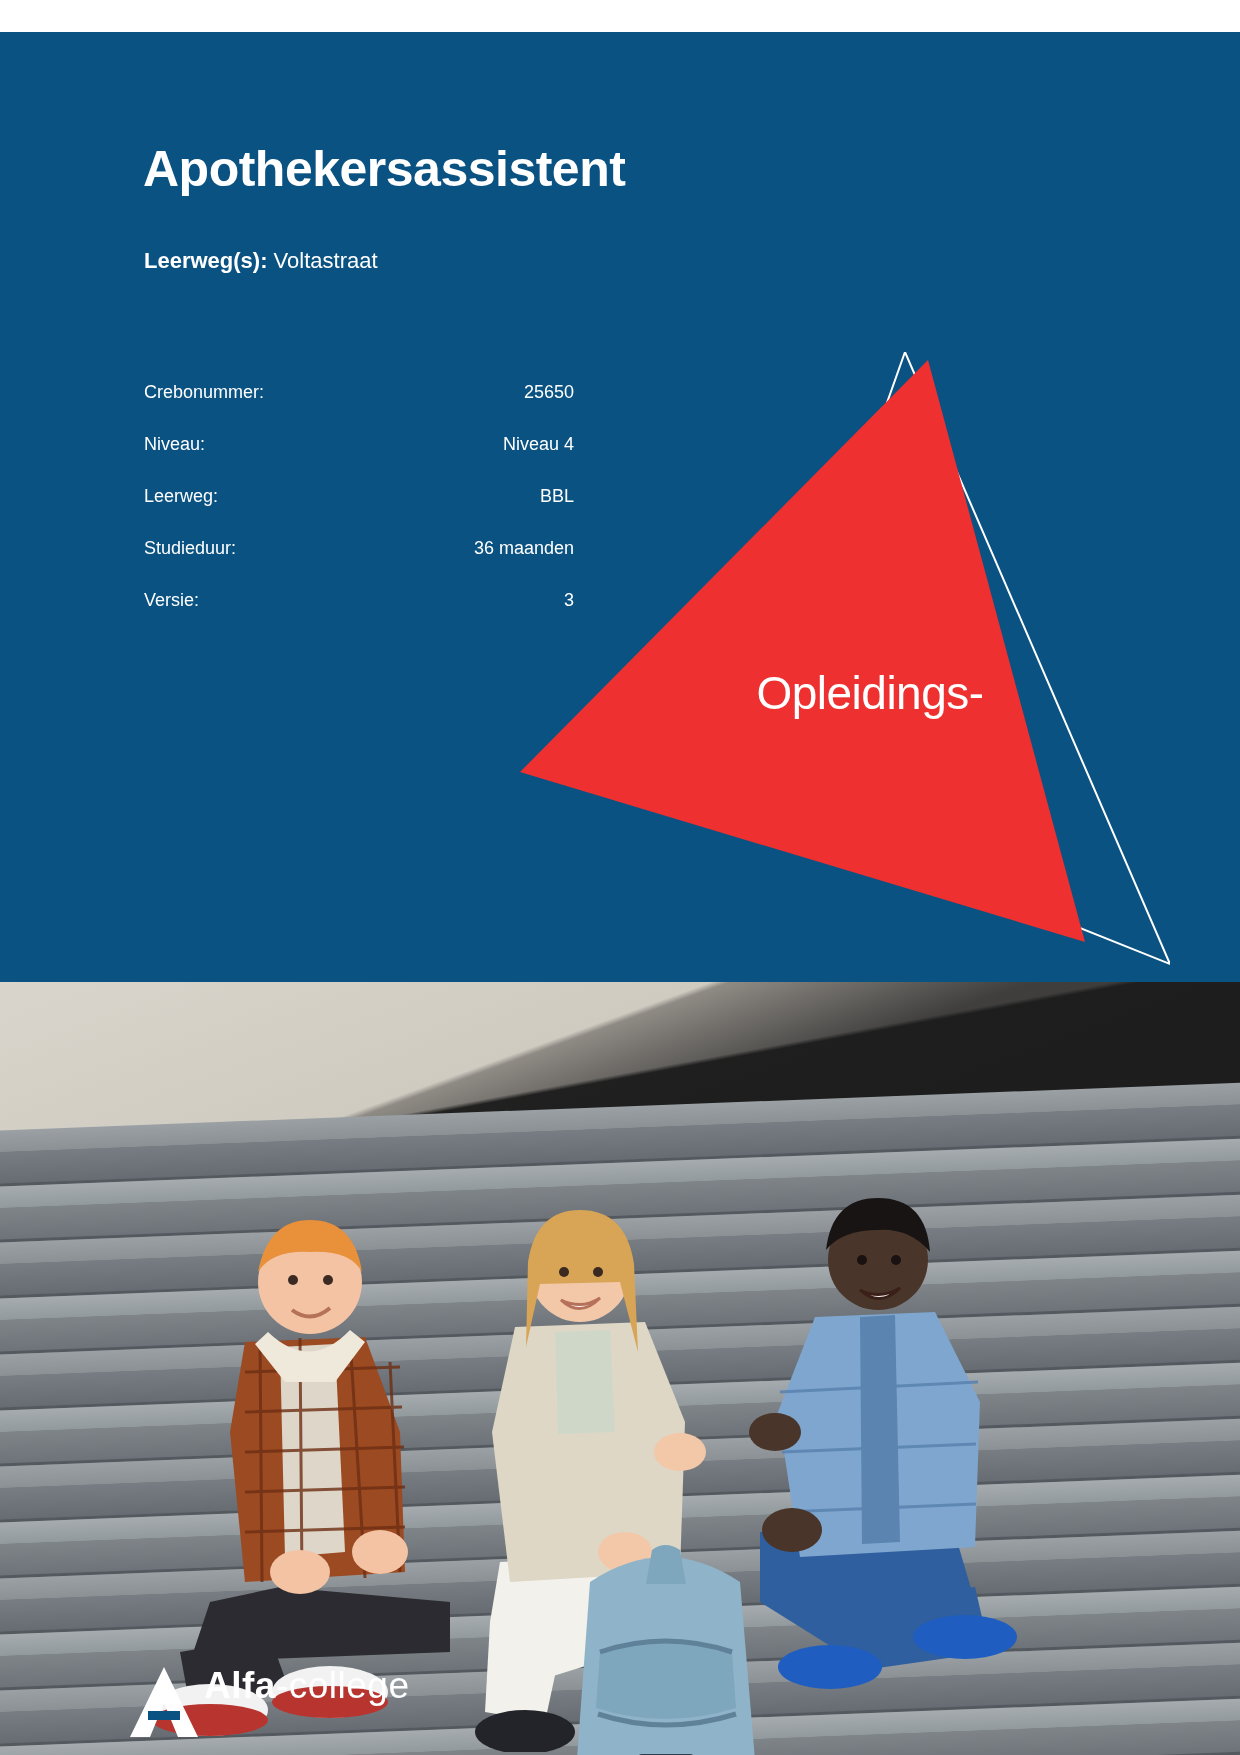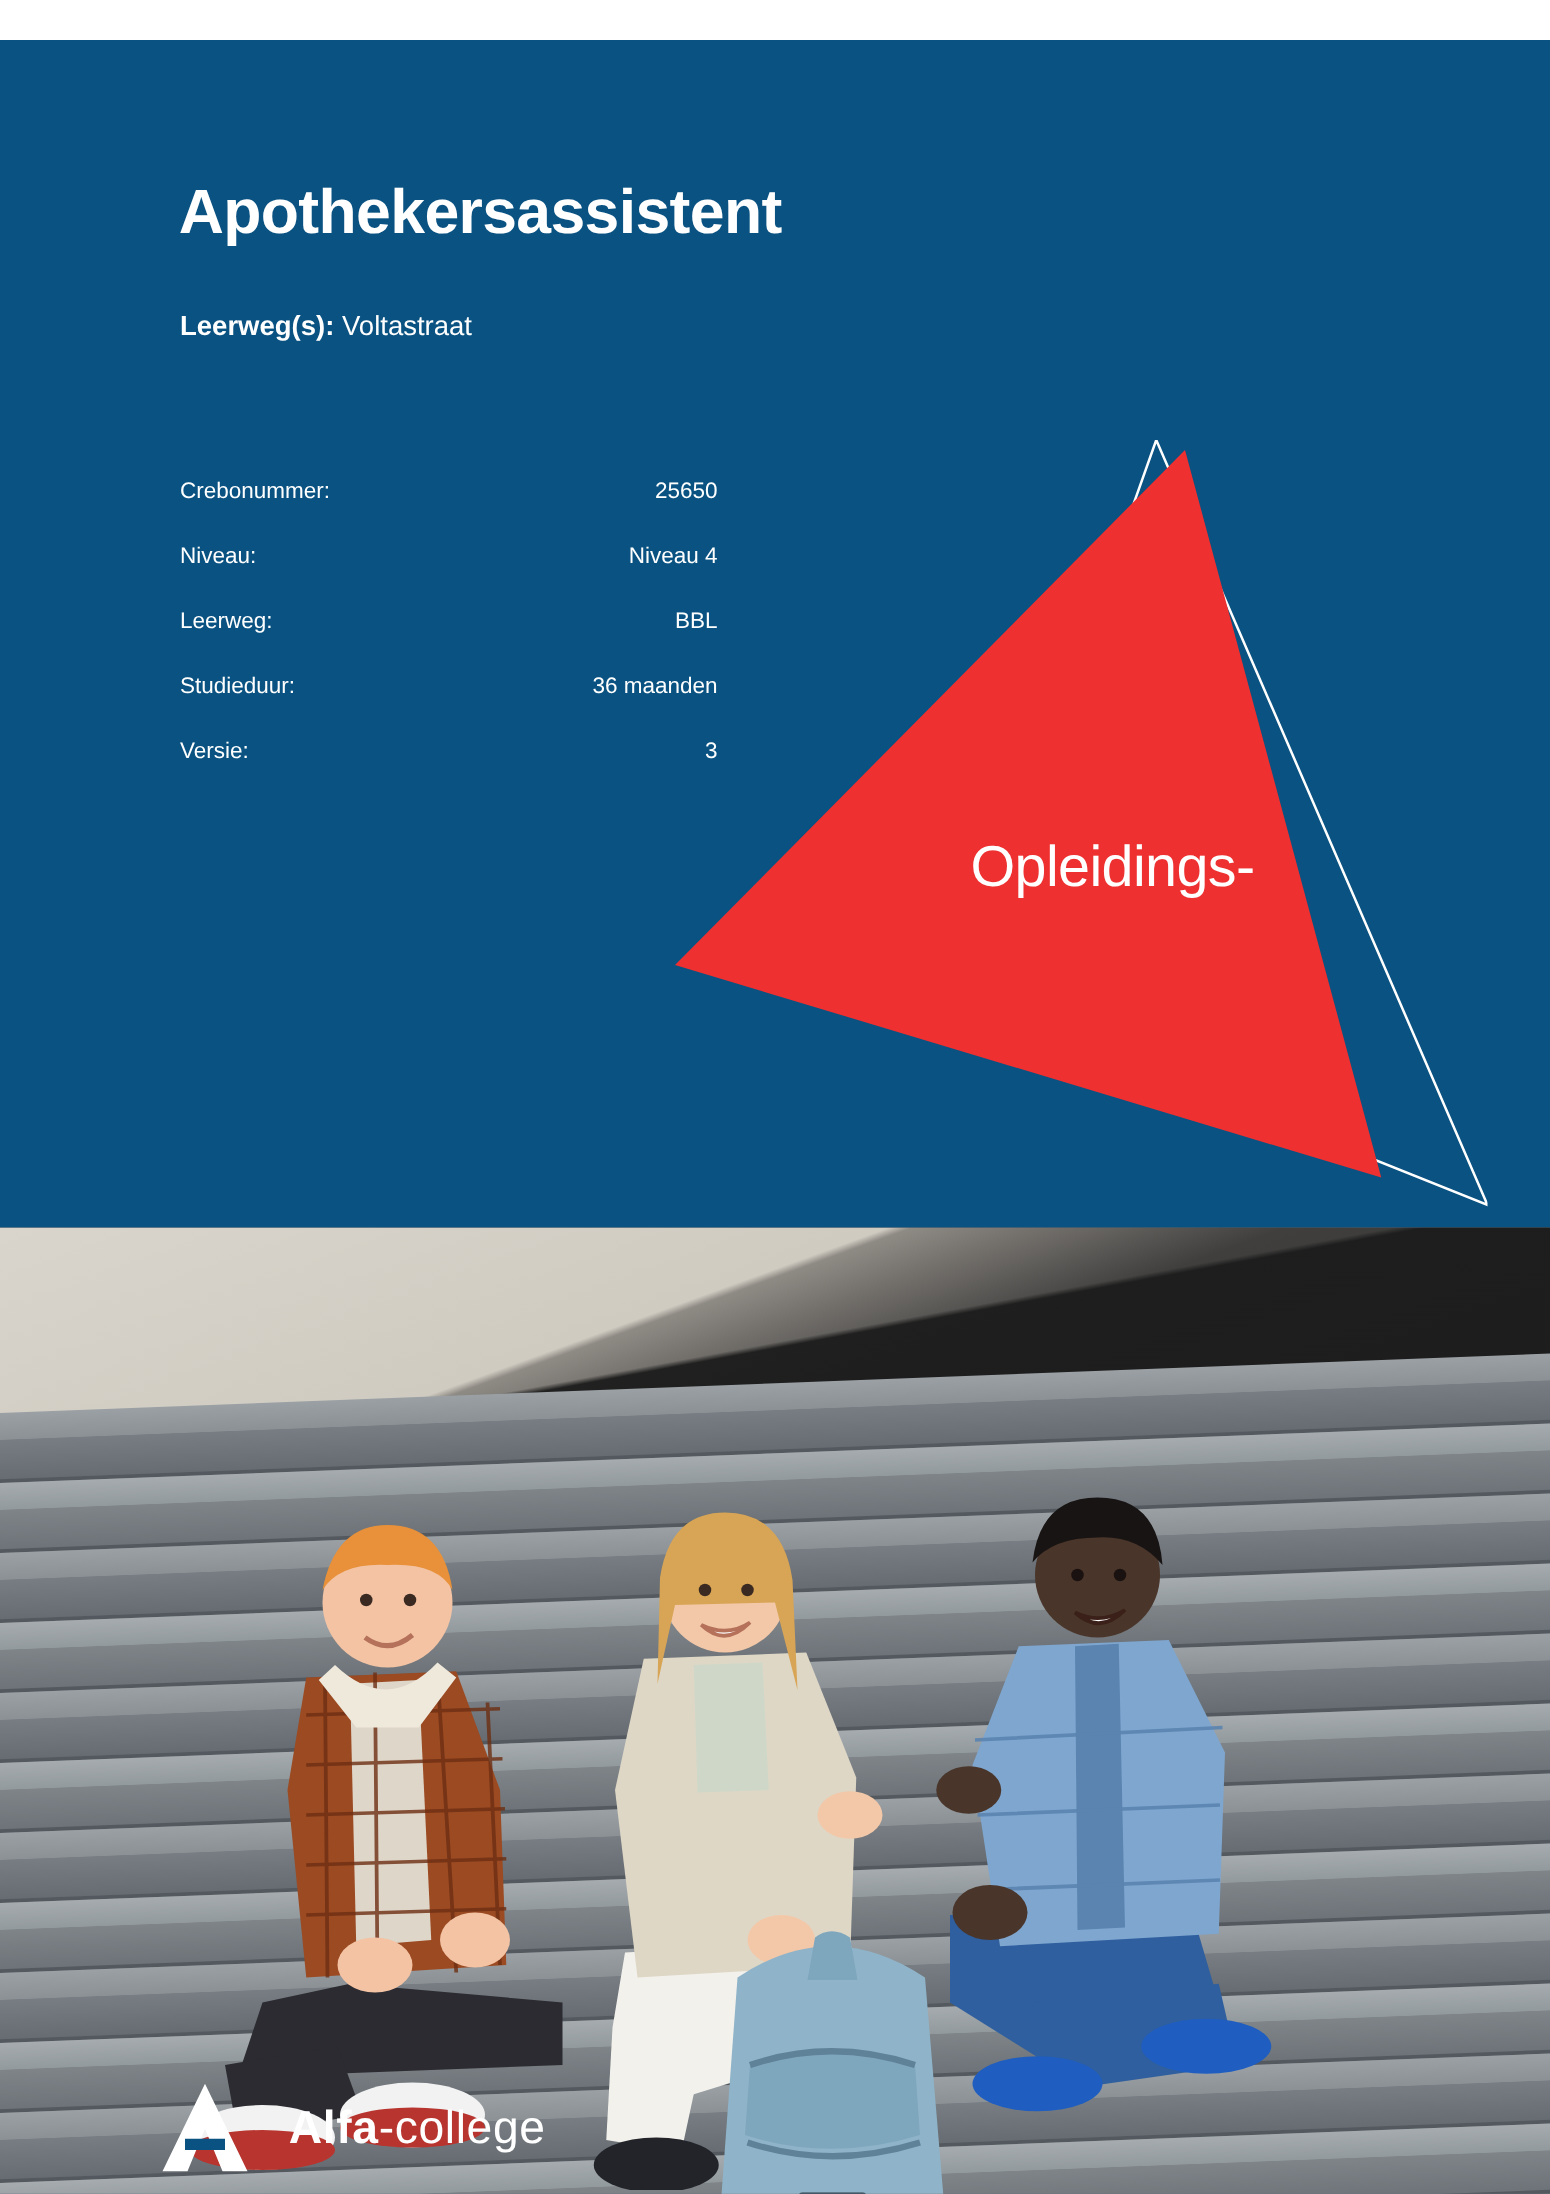--- a/index.html
+++ b/index.html
@@ -72,21 +72,21 @@
   }
   .meta-val {
     font-size: 18px;
     color: #ffffff;
     line-height: 1.2;
   }
 
   
   .tri-wrap {
     position: absolute;
-    left: 540px;
+    left: 520px;
     top: 320px;
     width: 650px;
     height: 660px;
   }
   .tri-outline {
     position: absolute;
     left: 0; top: 0;
     width: 650px;
     height: 660px;
   }
@@ -166,22 +166,21 @@
   .p2 { left: 430px; top: 0px; width: 330px; height: 620px; }
   .p3 { left: 720px; top: 0px; width: 330px; height: 600px; }
   .backpack { position: absolute; left: 560px; top: 390px; width: 210px; height: 290px; }
 
   
   .logo {
     position: absolute;
     left: 128px;
     bottom: 48px;
     display: flex;
-    align-items: center;
-    gap: 29px;
+    gap: 2px;
   }
   .logo-mark { width: 74px; height: 74px; }
   .logo-text {
     font-size: 37px;
     color: #ffffff;
     font-weight: 400;
     letter-spacing: 0.5px;
     white-space: nowrap;
   }
   .logo-text b { font-weight: 700; }

